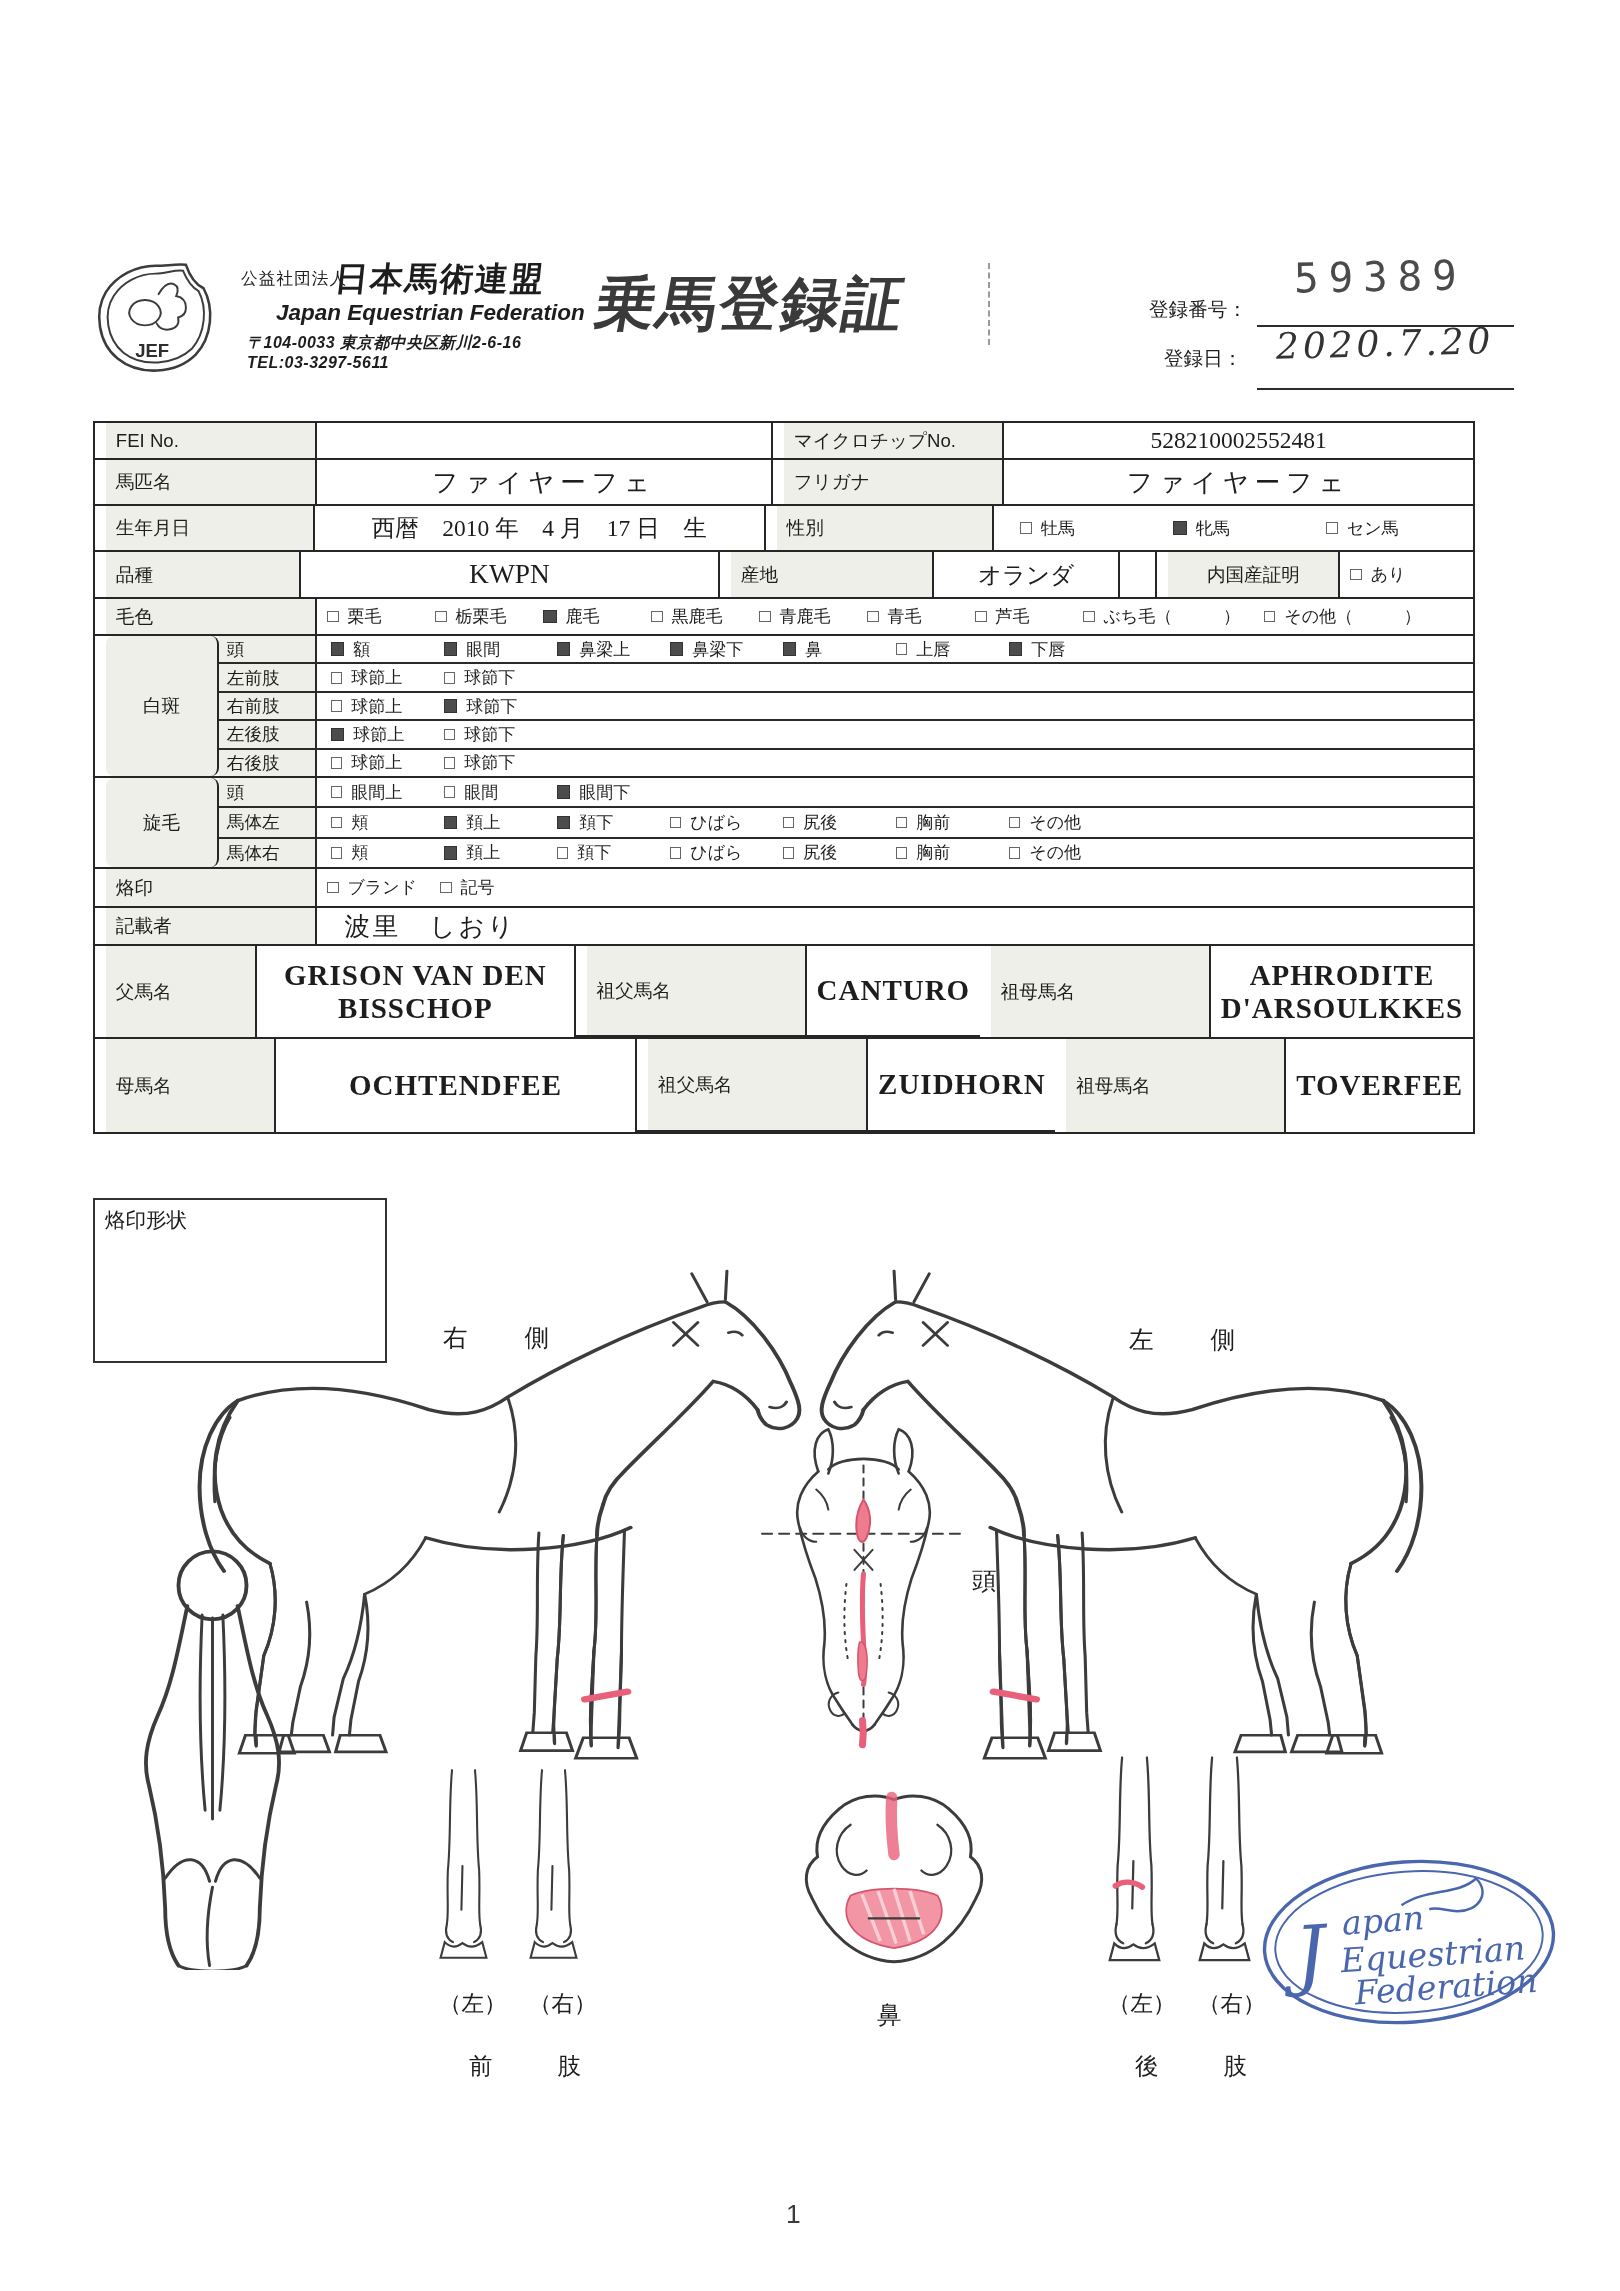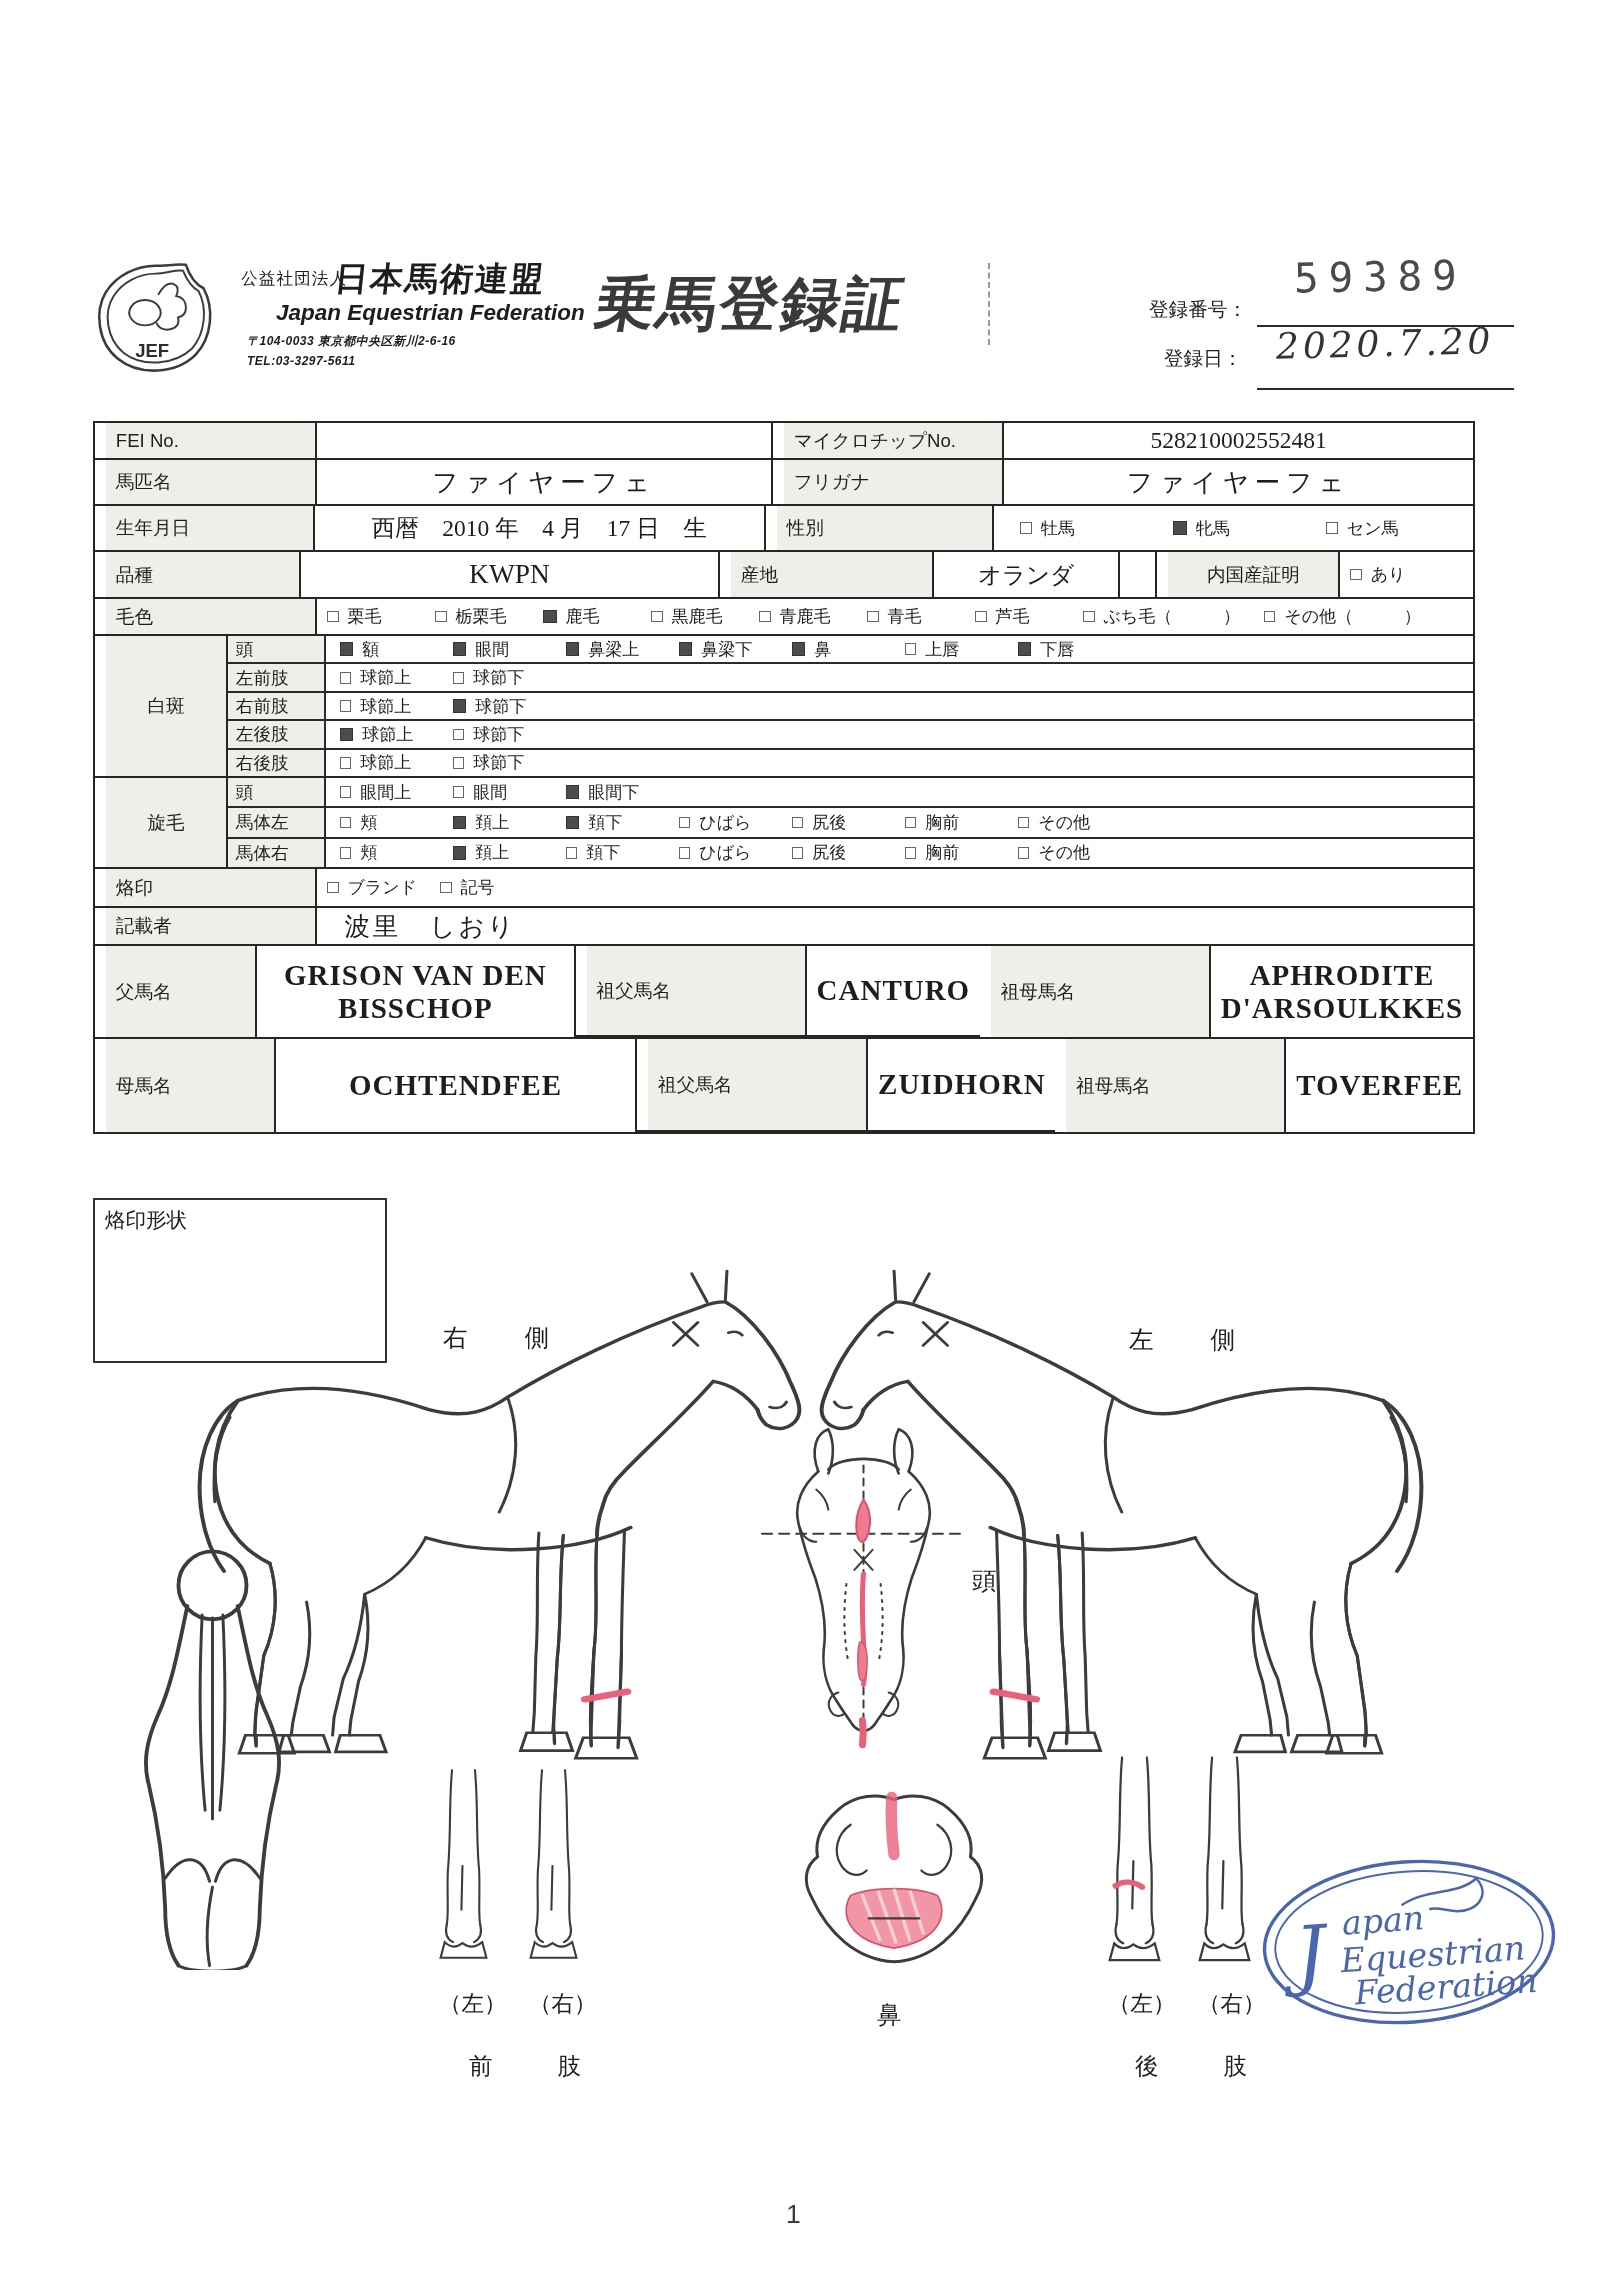--- a/index.html
+++ b/index.html
@@ -5,36 +5,36 @@
   html,body{margin:0;padding:0;background:#888;}
   .page{position:relative;width:1620px;height:2292px;background:#ffffff;margin:0 auto;overflow:hidden;
         font-family:"Liberation Sans","DejaVu Sans",sans-serif;color:#1d1d1d;}
   .abs{position:absolute;}
   .serif{font-family:"Liberation Serif","DejaVu Serif",serif;}
   .center{justify-content:center;text-align:center;}
   
   .org-small{font-size:16.7px;letter-spacing:1px;}
   .org-jp{font-size:33px;font-weight:bold;letter-spacing:2px;transform:skewX(-6deg);}
   .org-en{font-size:22.5px;font-weight:bold;font-style:italic;}
-  .org-addr{font-size:12px;font-weight:bold;font-style:italic;letter-spacing:0.5px;}
+  .org-addr{font-size:16px;font-weight:bold;font-style:italic;letter-spacing:0.5px;}
   .doc-title{font-size:59px;font-weight:bold;letter-spacing:2.9px;transform:skewX(-10deg);color:#3a3a3a;}
   .reg-label{font-size:19.6px;}
   .reg-no{font-family:"DejaVu Sans Mono",monospace;font-size:41px;letter-spacing:9.8px;color:#4a4a4a;transform:rotate(-1deg);}
   .reg-date{font-family:"DejaVu Serif",serif;font-style:italic;font-size:36px;letter-spacing:3.9px;color:#333;transform:rotate(-1.5deg);}
   .hline{border-top:2.9px solid #2c2c2c;}
   .title-dash{border-left:2px dashed #9a9a9a;height:82px;}
   
   .tbl{position:absolute;left:93px;top:421px;width:1382px;border:2.9px solid #262626;background:#fff;box-sizing:border-box;}
   .tr{display:flex;border-bottom:2.5px solid #262626;box-sizing:border-box;}
   .tr.last{border-bottom:none;}
   .td{border-right:2.5px solid #262626;display:flex;align-items:center;padding:0 9.8px;box-sizing:border-box;font-size:18.6px;}
   .td.end{border-right:none;}
   .lbl{background:#edefe8;margin-left:11px;}
   .wA2{width:211px;}   
-  .wS1{width:122px;}   
+  .wS1{width:113px;border-radius:8px;}   
   .wC1{width:456px;}   
   .wB2{width:220px;}   
   .wV2{flex:1;}        
   .val{font-size:23.5px;}
   .nameval{font-size:25.5px;letter-spacing:5.9px;}
   .pedigree{font-weight:bold;font-size:29px;letter-spacing:1px;}
   .grp{flex:1;display:flex;flex-direction:column;}
   .m-row{flex:1;display:flex;border-bottom:2px solid #2a2a2a;box-sizing:border-box;}
   .m-row:last-child{border-bottom:none;}
   .m-sub{width:98px;background:#edefe8;border-right:2px solid #2a2a2a;display:flex;align-items:center;padding:0 7.8px;font-size:17.6px;box-sizing:border-box;}

